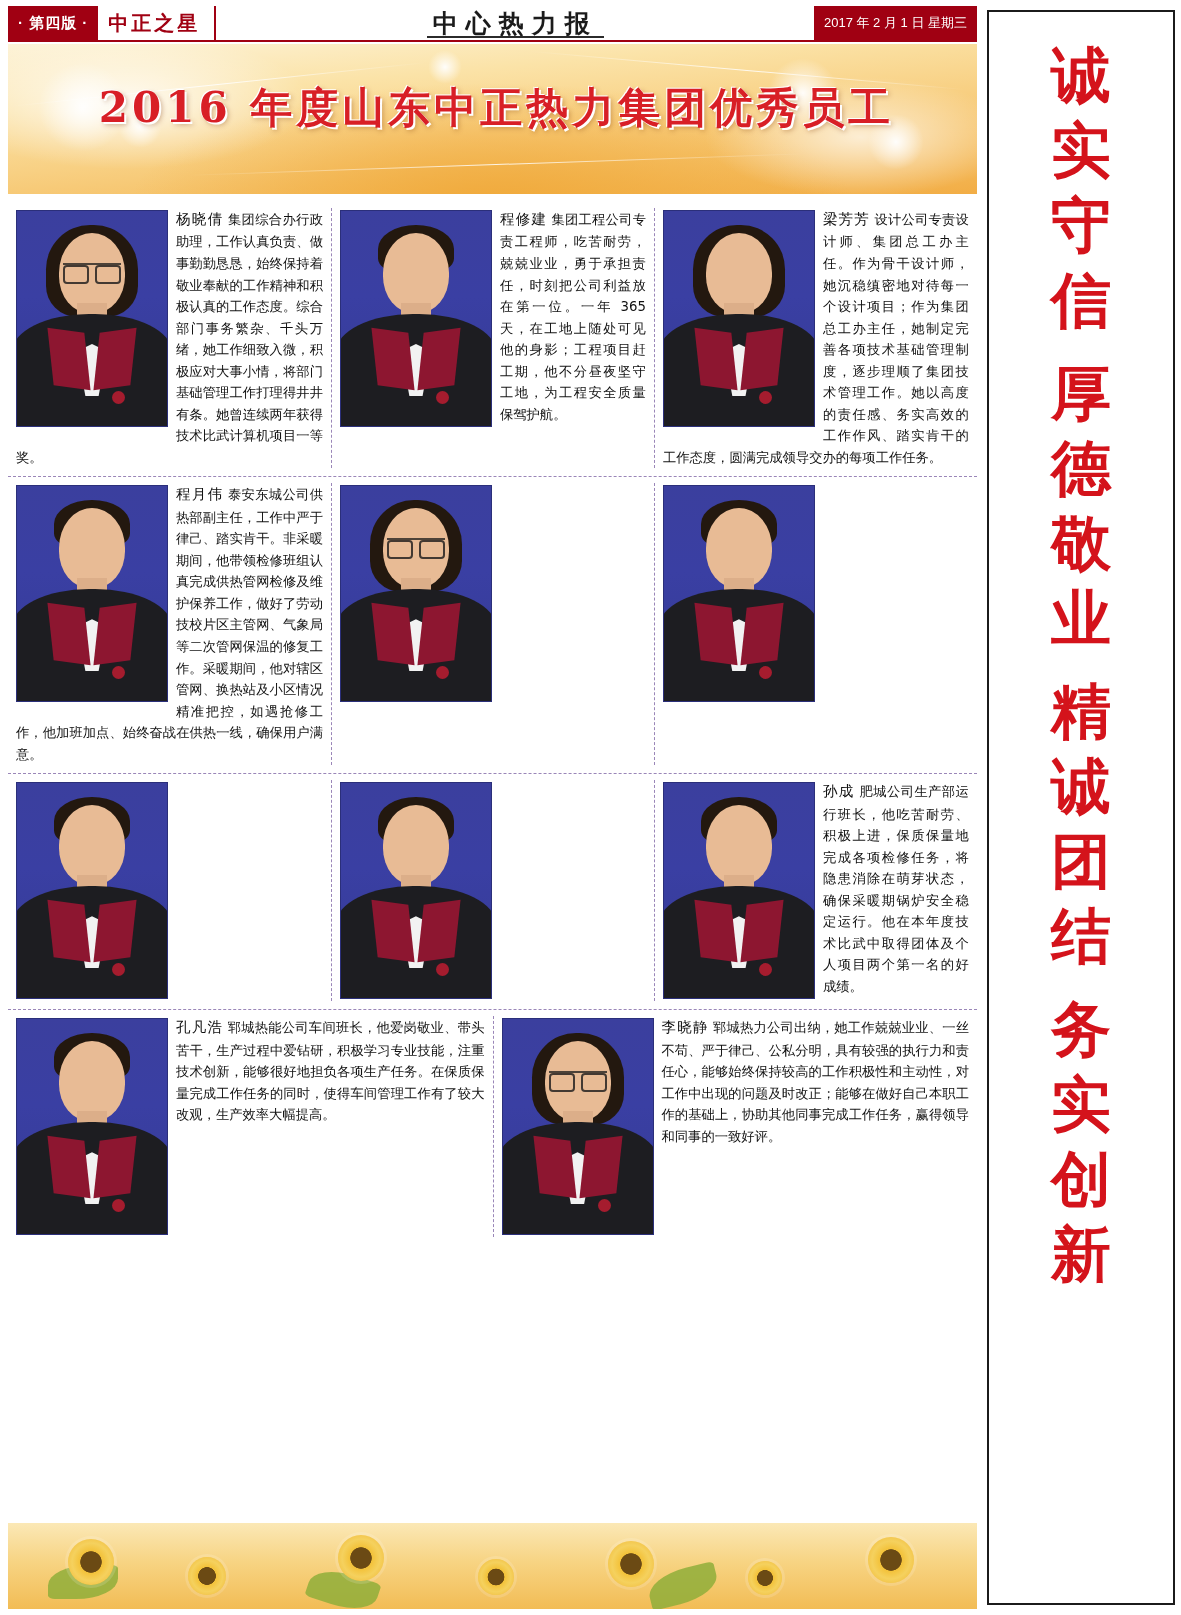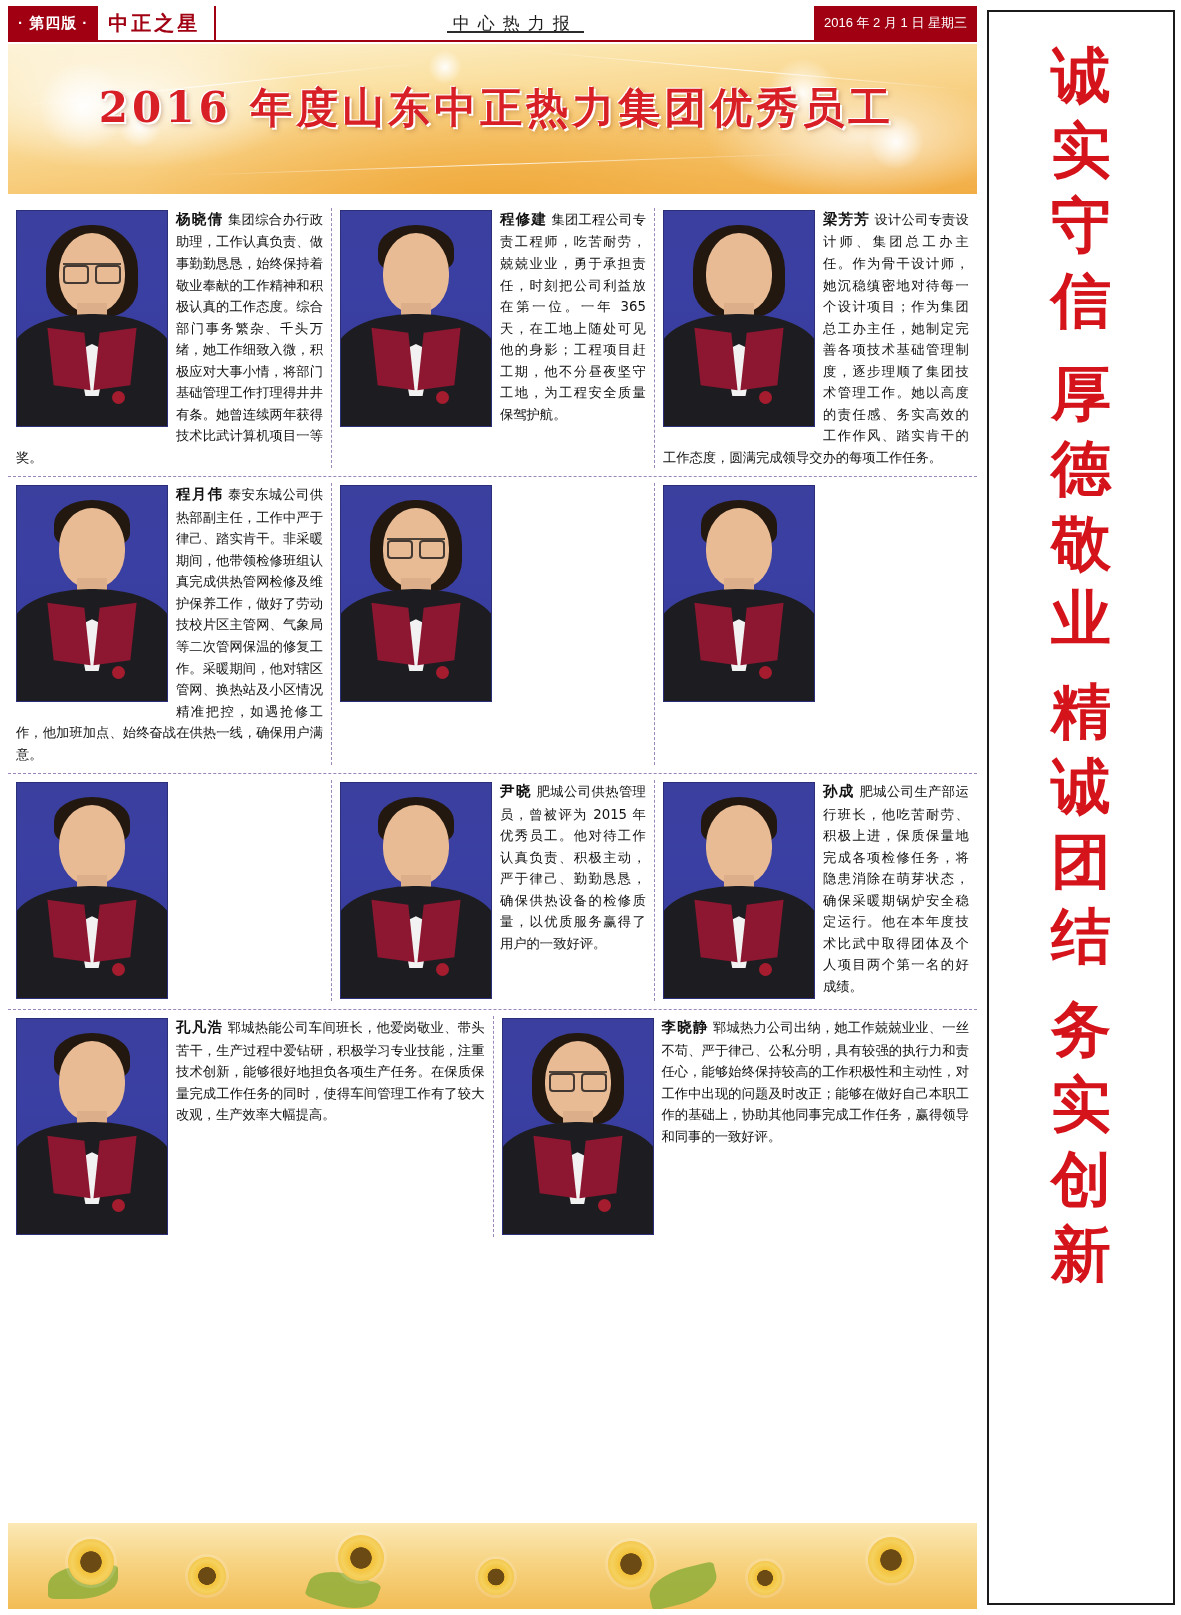--- a/index.html
+++ b/index.html
@@ -67,22 +67,22 @@
     white-space: nowrap;
   }
   .mh-center {
     flex: 1;
     display: flex;
     align-items: center;
     justify-content: center;
   }
   .mh-title {
     font-family: "DejaVu Serif", serif;
-    font-size: 17px;
-    font-weight: normal;
+    font-size: 25px;
+    font-weight: bold;
     color: #1b1b1b;
     letter-spacing: 8px;
     position: relative;
     padding: 0 6px;
   }
   .mh-title .mh-underline {
     position: absolute;
     left: 0; right: 0; bottom: 2px;
     height: 2px;
     background: #2b2b2b;
@@ -263,21 +263,21 @@
 
   .txt {
     font-family: "DejaVu Sans", sans-serif;
     font-size: 13.3px;
     line-height: 1.62;
     color: #111;
     text-align: justify;
     text-justify: inter-ideograph;
   }
   .nm {
-    font-weight: bold;
+    font-weight: normal;
     font-size: 14.5px;
     letter-spacing: 1px;
   }
 
   
   .footer-strip {
     position: absolute;
     left: 8px;
     right: 8px;
     bottom: 6px;
@@ -340,21 +340,21 @@
       <div class="mh-left">
         <div class="mh-page">· 第四版 ·</div>
         <div class="mh-brand">中正之星</div>
       </div>
       <div class="mh-center">
         <div class="mh-title">
           <span>中心热力报</span>
           <span class="mh-underline"></span>
         </div>
       </div>
-      <div class="mh-right">2016 年 2 月 1 日  星期三</div>
+      <div class="mh-right">2017 年 2 月 1 日  星期三</div>
     </div>
 
     <div class="banner">
       <div class="spark" style="left:30px; top:18px; width:90px; height:90px;"></div>
       <div class="spark" style="left:110px; top:60px; width:44px; height:44px;"></div>
       <div class="spark" style="left:760px; top:14px; width:70px; height:70px;"></div>
       <div class="spark" style="left:860px; top:70px; width:56px; height:56px;"></div>
       <div class="spark" style="left:420px; top:6px; width:34px; height:34px;"></div>
       <div class="streak" style="left:0; top:40px; width:420px; transform:rotate(-6deg);"></div>
       <div class="streak" style="left:520px; top:26px; width:440px; transform:rotate(5deg);"></div>
@@ -465,21 +465,20 @@
           <div class="photo">
             <div class="hair"></div>
             <div class="head"></div>
             <div class="neck"></div>
             <div class="body"></div>
             <div class="shirt"></div>
             <div class="collar-l"></div>
             <div class="collar-r"></div>
             <div class="badge"></div>
           </div>
-          <div class="txt"><span class="nm">尹晓</span> <span>肥城公司供热管理员，曾被评为 2015 年优秀员工。他对待工作认真负责、积极主动，严于律己、勤勤恳恳，确保供热设备的检修质量，以优质服务赢得了用户的一致好评。</span></div>
         </div>
         <div class="cell">
           <div class="photo">
             <div class="hair"></div>
             <div class="head"></div>
             <div class="neck"></div>
             <div class="body"></div>
             <div class="shirt"></div>
             <div class="collar-l"></div>
             <div class="collar-r"></div>

